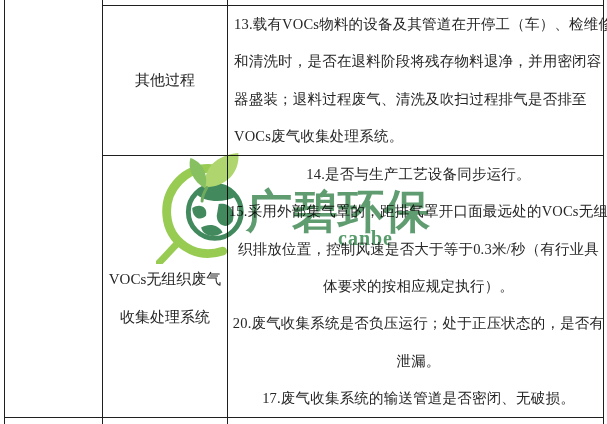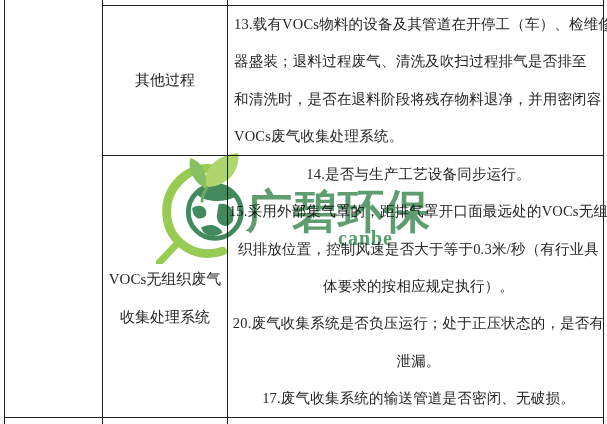--- a/index.html
+++ b/index.html
@@ -46,22 +46,22 @@
 <body>
 
 <div class="page">
 
   <div class="cell cat cat1">
     <div class="cline">其他过程</div>
   </div>
 
   <div class="cell content content1">
     <div class="tline">13.载有VOCs物料的设备及其管道在开停工（车）、检维修</div>
+    <div class="tline">和清洗时，是否在退料阶段将残存物料退净，并用密闭容</div>
     <div class="tline">器盛装；退料过程废气、清洗及吹扫过程排气是否排至</div>
-    <div class="tline">和清洗时，是否在退料阶段将残存物料退净，并用密闭容</div>
     <div class="tline">VOCs废气收集处理系统。</div>
   </div>
 
   <div class="cell cat cat2">
     <div class="cline">VOCs无组织废气</div>
     <div class="cline">收集处理系统</div>
   </div>
 
   <div class="cell content content2">
     <div class="tline">14.是否与生产工艺设备同步运行。</div>

